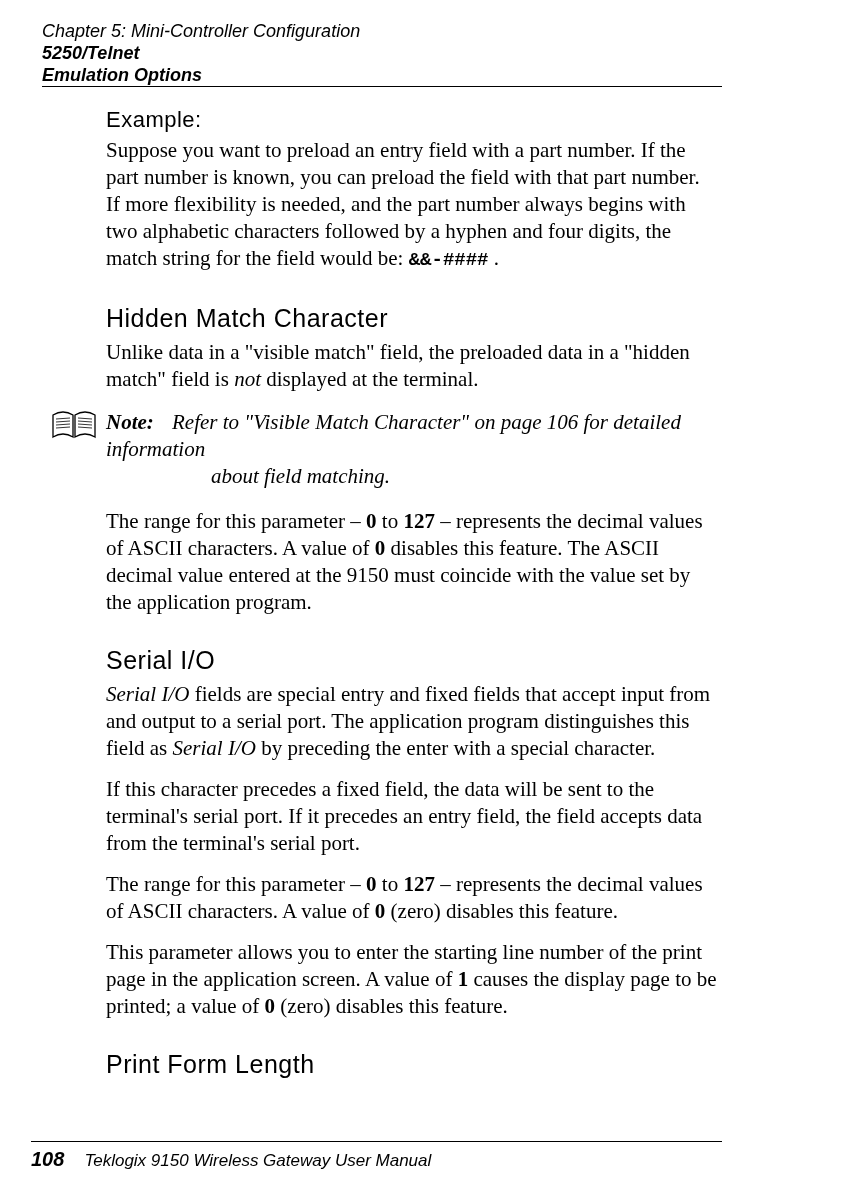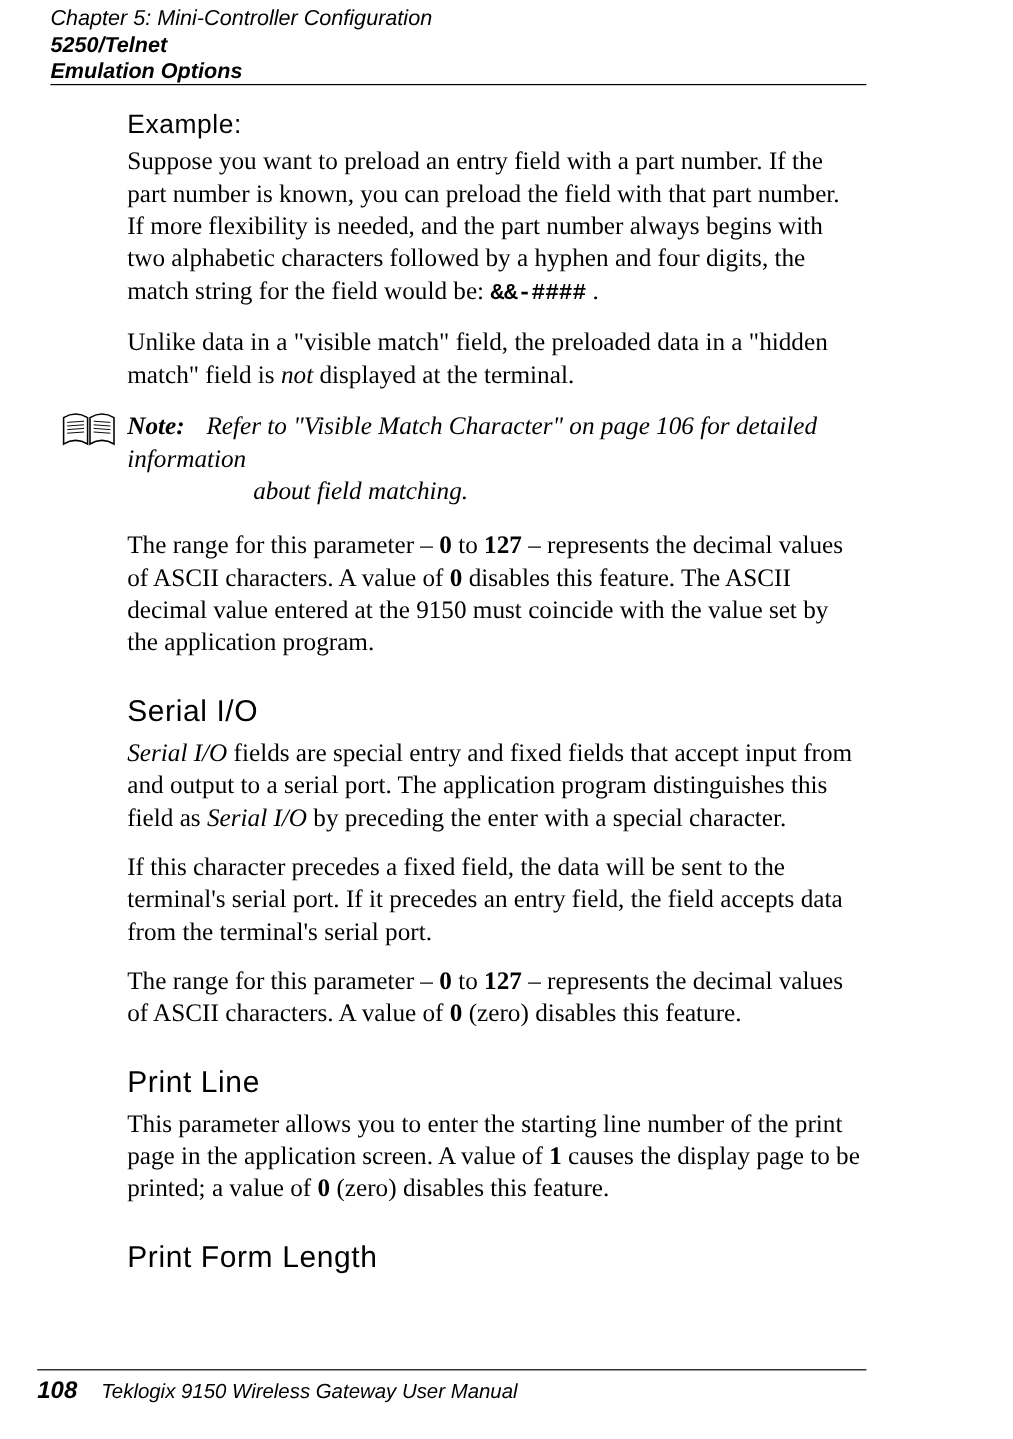--- a/index.html
+++ b/index.html
@@ -1,17 +1,17 @@
 <!DOCTYPE html>
 <html><head>
 <meta charset="utf-8">
 <style>
   * { margin: 0; padding: 0; box-sizing: border-box; }
   html, body { width: 844px; height: 1199px; background: #fff; font-family: "Times New Roman", Times, serif; color: #000; }
-  .page { position: relative; width: 764px; height: 1199px; padding: 0 42px; }
+  .page { position: relative; width: 764px; height: 1199px; padding: 16px 42px; }
   .hdr { padding-top: 4px; border-bottom: 1.5px solid #000; }
   .hdr-line { font-style: italic; font-family: Arial, Helvetica, sans-serif; font-size: 18px; line-height: 22px; }
   .hdr-line.bold { font-weight: 700; }
   .content { margin-left: 64px; margin-right: 4px; padding-top: 20px; }
   .h-example { font-family: Arial, Helvetica, sans-serif; font-weight: 400; font-size: 22px; letter-spacing: 0.5px; margin-bottom: 4px; }
   .h-sub { font-family: Arial, Helvetica, sans-serif; font-weight: 400; font-size: 25px; letter-spacing: 0.5px; margin-top: 30px; margin-bottom: 6px; }
   p.body { font-size: 21px; line-height: 27px; margin-bottom: 14px; }
   .mono { font-family: "Courier New", Courier, monospace; font-weight: 700; font-size: 19px; }
   em { }
   b { font-weight: 700; }
@@ -36,20 +36,21 @@
     <div class="hdr-line bold">Emulation Options</div>
   </div>
 
   <div class="content">
 
     <div class="h-example">Example:</div>
     <p class="body">
       <span>Suppose you want to preload an entry field with a part number. If the part number is known, you can preload the field with that part number. If more flexibility is needed, and the part number always begins with two alphabetic characters followed by a hyphen and four digits, the match string for the field would be: </span><span class="mono">&amp;&amp;-####</span><span> .</span>
     </p>
 
+    <div class="h-sub">Hidden Match Character</div>
     <p class="body">
       <span>Unlike data in a "visible match" field, the preloaded data in a "hidden match" field is </span><em>not</em><span> displayed at the terminal.</span>
     </p>
 
     <div class="note-block">
       <div class="note-icon">
         <svg viewBox="0 0 46 30">
           <path d="M2 4 Q12 -2 22 4 L22 26 Q12 20 2 26 Z" fill="#fff" stroke="#000" stroke-width="1.3"></path>
           <path d="M44 4 Q34 -2 24 4 L24 26 Q34 20 44 26 Z" fill="#fff" stroke="#000" stroke-width="1.3"></path>
           <line x1="5" y1="8" x2="19" y2="7" stroke="#000" stroke-width="0.8"></line>
@@ -74,21 +75,20 @@
 
     <div class="h-sub">Serial I/O</div>
     <p class="body">
       <em>Serial I/O</em><span> fields are special entry and fixed fields that accept input from and output to a serial port. The application program distinguishes this field as </span><em>Serial I/O</em><span> by preceding the enter with a special character.</span>
     </p>
     <p class="body">If this character precedes a fixed field, the data will be sent to the terminal's serial port. If it precedes an entry field, the field accepts data from the terminal's serial port.</p>
     <p class="body">
       <span>The range for this parameter – </span><b>0</b><span> to </span><b>127</b><span> – represents the decimal values of ASCII characters. A value of </span><b>0</b><span> (zero) disables this feature.</span>
     </p>
 
-    <div class="h-sub">Print Line</div>
     <p class="body">
       <span>This parameter allows you to enter the starting line number of the print page in the application screen. A value of </span><b>1</b><span> causes the display page to be printed; a value of </span><b>0</b><span> (zero) disables this feature.</span>
     </p>
 
     <div class="h-sub">Print Form Length</div>
 
   </div>
 
   <div class="footer">
     <span class="pg">108</span>

